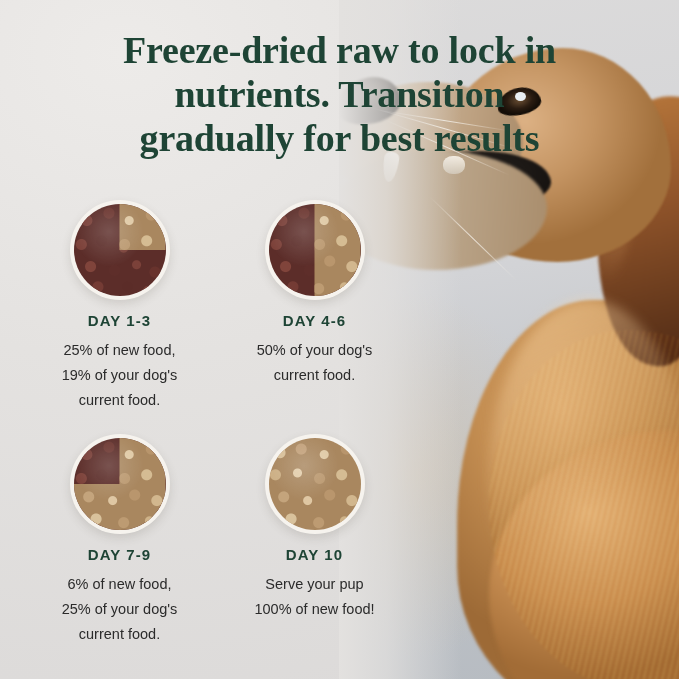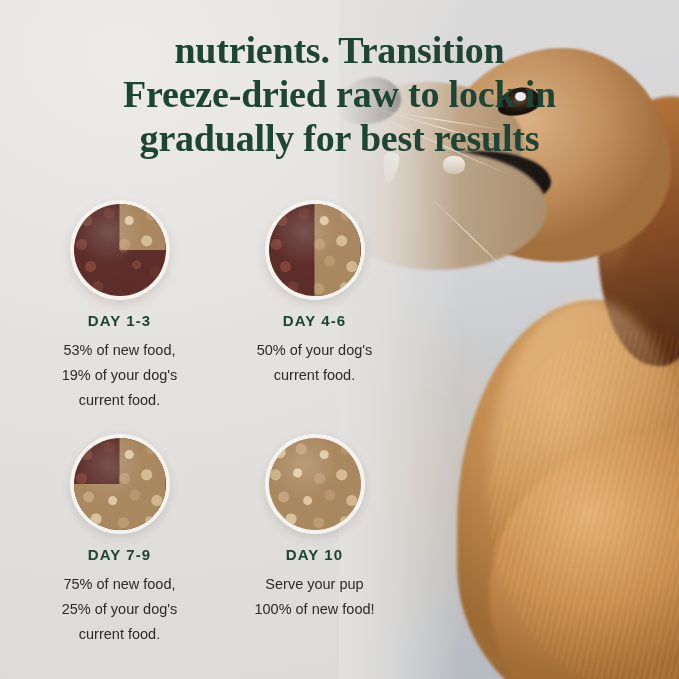--- a/index.html
+++ b/index.html
@@ -271,40 +271,40 @@
       <div class="d furhi"></div>
       <div class="whisk w3"></div>
       <div class="whisk"></div>
       <div class="whisk w2"></div>
       <div class="whisk w4"></div>
     </div>
     <div class="photo-fade"></div>
   </div>
 
   <div class="headline">
+    <div>Freeze-dried raw to lock in</div>
     <div>nutrients. Transition</div>
-    <div>Freeze-dried raw to lock in</div>
     <div>gradually for best results</div>
   </div>
 
   <div class="grid">
 
     <div class="row">
 
       <div class="cell">
         <div class="bowl">
           <div class="bowl-inner">
             <div class="kib dark"></div>
             <div class="kib tan q-tr"></div>
           </div>
           <div class="bowl-shade"></div>
         </div>
         <div class="day">DAY 1-3</div>
         <div class="desc">
-          <div>53% of new food,</div>
+          <div>25% of new food,</div>
           <div>19% of your dog's</div>
           <div>current food.</div>
         </div>
       </div>
 
       <div class="cell">
         <div class="bowl">
           <div class="bowl-inner">
             <div class="kib dark"></div>
             <div class="kib tan half-r"></div>
@@ -325,21 +325,21 @@
       <div class="cell r2">
         <div class="bowl">
           <div class="bowl-inner">
             <div class="kib dark"></div>
             <div class="kib tan q3"></div>
           </div>
           <div class="bowl-shade"></div>
         </div>
         <div class="day">DAY 7-9</div>
         <div class="desc">
-          <div>75% of new food,</div>
+          <div>6% of new food,</div>
           <div>25% of your dog's</div>
           <div>current food.</div>
         </div>
       </div>
 
       <div class="cell r2">
         <div class="bowl">
           <div class="bowl-inner">
             <div class="kib tan full"></div>
           </div>

